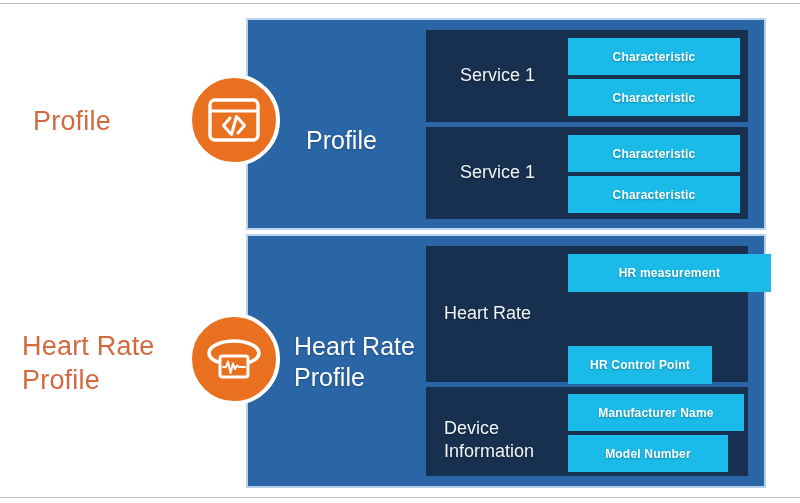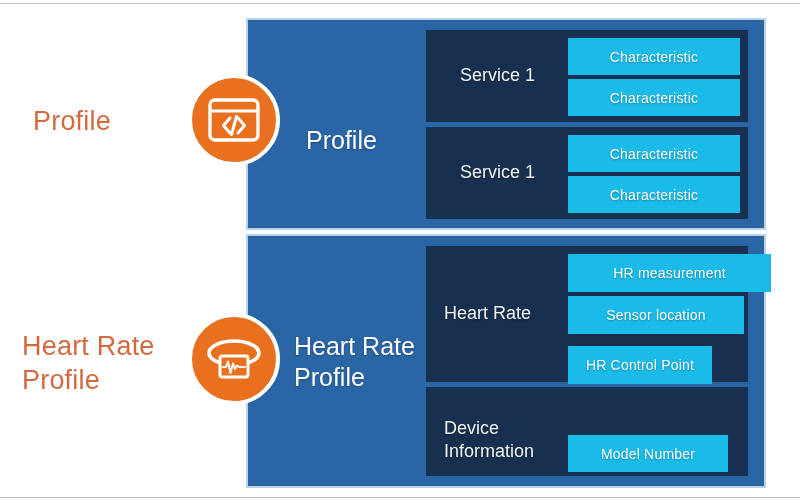--- a/index.html
+++ b/index.html
@@ -115,22 +115,22 @@
   .svc-h1 { top: 10px;  width: 322px; height: 136px; }
   .svc-h2 { top: 151px; width: 322px; height: 89px; }
   .svc-h1 .service-label { left: 18px; top: 56px; }
   .svc-h2 .service-label { left: 18px; top: 30px; }
 
   
   .chip {
     position: absolute;
     background: #1bbbe9;
     color: #ffffff;
-    font-size: 14px;
-    font-weight: 400;
+    font-size: 12px;
+    font-weight: 700;
     letter-spacing: 0.2px;
     display: flex;
     align-items: center;
     justify-content: center;
     text-align: center;
     text-shadow: 0 1px 2px rgba(0,0,0,0.3);
     box-sizing: border-box;
   }
 
   
@@ -192,27 +192,27 @@
   <div class="caption caption-hr">Heart Rate
 Profile</div>
 
   <div class="panel panel-hr">
     <div class="panel-title">Heart Rate
 Profile</div>
 
     <div class="service svc-h1">
       <div class="service-label">Heart Rate</div>
       <div class="chip" style="left:142px; top:8px; width:203px; height:38px;">HR measurement</div>
-      <div class="chip" style="left:142px; top:50px; width:176px; height:38px;">Sensor location</div>
       <div class="chip" style="left:142px; top:100px; width:144px; height:38px;">HR Control Point</div>
     </div>
 
     <div class="service svc-h2">
       <div class="service-label">Device
 Information</div>
+      <div class="chip" style="left:142px; top:7px; width:176px; height:37px;">Manufacturer Name</div>
       <div class="chip" style="left:142px; top:48px; width:160px; height:37px;">Model Number</div>
     </div>
   </div>
 
   <div class="badge badge-hr">
     <span>
       <svg width="62" height="50" viewBox="0 0 62 50" fill="none">
         <ellipse cx="31" cy="19" rx="25" ry="12" stroke="#ffffff" stroke-width="3.6" fill="none"></ellipse>
         <rect x="17" y="22" width="28" height="21" rx="2.5" ry="2.5" fill="#e9701f" stroke="#ffffff" stroke-width="3"></rect>
         <path d="M20 33 L23 33 L25 27.5 L27.5 39 L30 29.5 L32 35 L34 31.5 L36 33 L42 33" stroke="#ffffff" stroke-width="2" fill="none" stroke-linecap="round" stroke-linejoin="round"></path>

